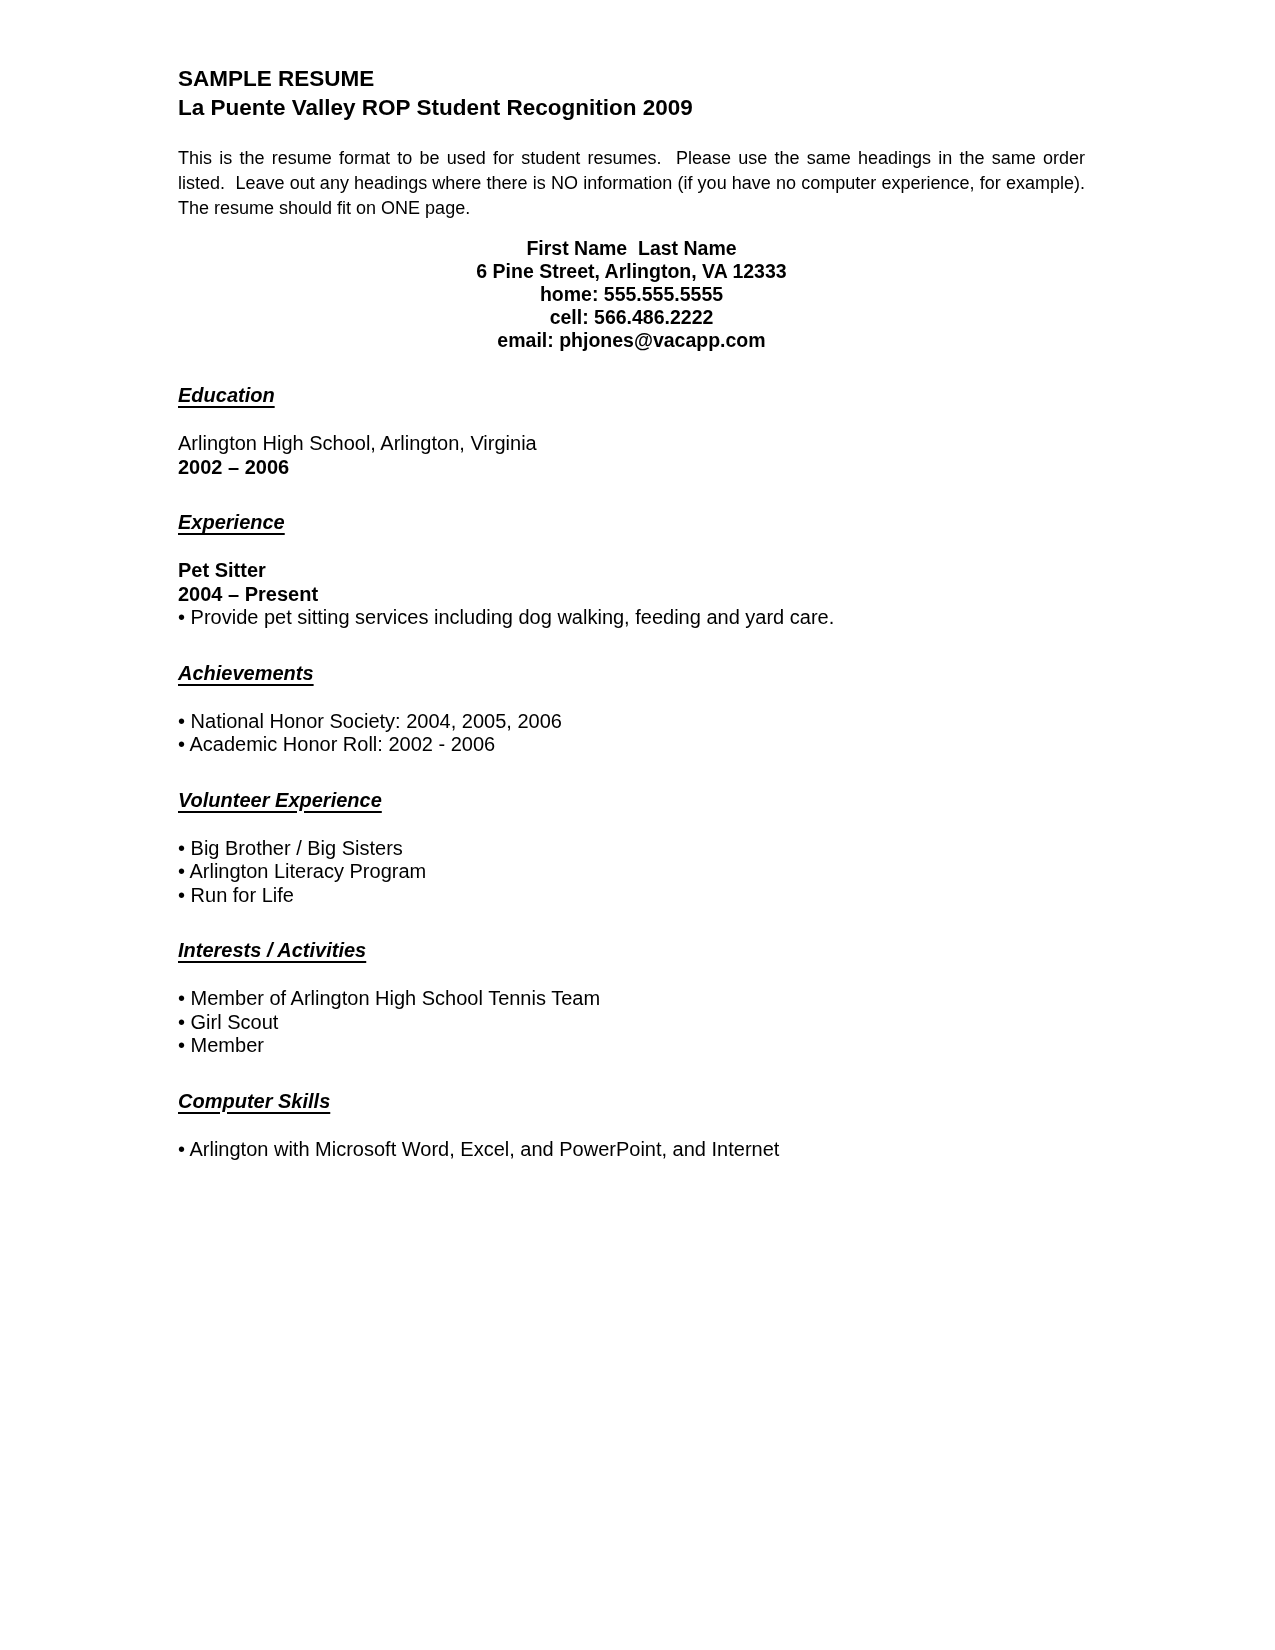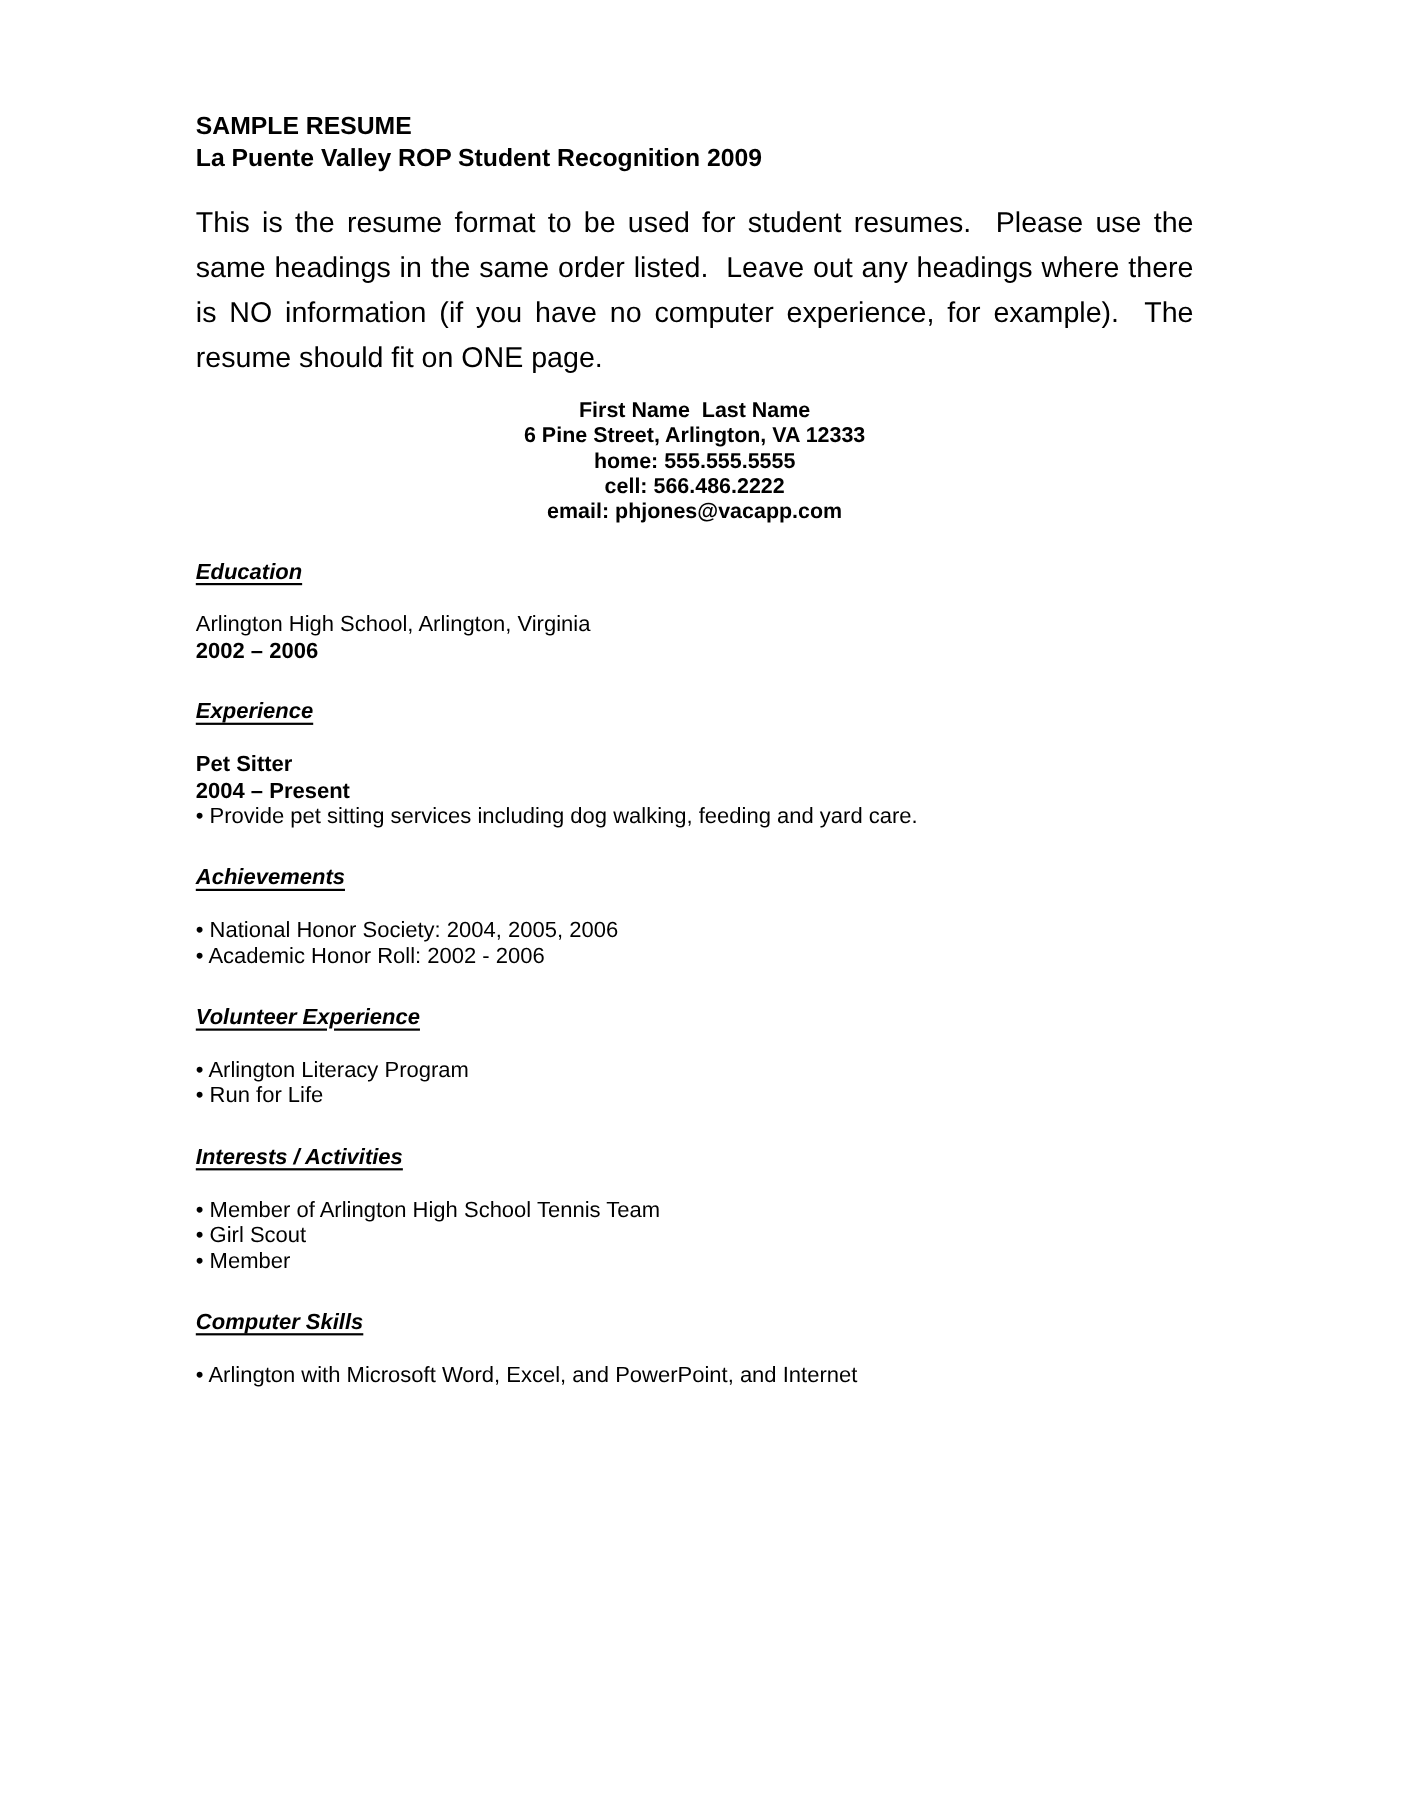--- a/index.html
+++ b/index.html
@@ -8,33 +8,33 @@
     background: #ffffff;
   }
   .page {
     position: relative;
     width: 1275px;
     height: 1650px;
     box-sizing: border-box;
     background: #ffffff;
     color: #000000;
     font-family: "Liberation Sans", "DejaVu Sans", sans-serif;
-    padding: 100px 190px 0 178px;
+    padding: 64px 190px 0 178px;
     overflow: hidden;
   }
   .doc-title, .doc-subtitle {
     font-size: 22.5px;
     font-weight: bold;
     line-height: 29px;
     margin: 0;
   }
   .intro {
     margin: 24px 0 16px 0;
-    font-size: 26px;
-    line-height: 41px;
+    font-size: 18px;
+    line-height: 25px;
     text-align: justify;
     white-space: pre-wrap;
   }
   .contact {
     margin-top: 16px;
     text-align: center;
     font-weight: bold;
     font-size: 19.5px;
     line-height: 23px;
   }
@@ -94,20 +94,21 @@
   </div>
 
   <div class="section">
     <h3 class="sec-heading"><span class="u">Achievements</span></h3>
     <div class="body-line">• National Honor Society: 2004, 2005, 2006</div>
     <div class="body-line">• Academic Honor Roll: 2002 - 2006</div>
   </div>
 
   <div class="section">
     <h3 class="sec-heading"><span class="u">Volunteer Experience</span></h3>
+    <div class="body-line">• Big Brother / Big Sisters</div>
     <div class="body-line">• Arlington Literacy Program</div>
     <div class="body-line">• Run for Life</div>
   </div>
 
   <div class="section">
     <h3 class="sec-heading"><span class="u">Interests / Activities</span></h3>
     <div class="body-line">• Member of Arlington High School Tennis Team</div>
     <div class="body-line">• Girl Scout</div>
     <div class="body-line">• Member</div>
   </div>

